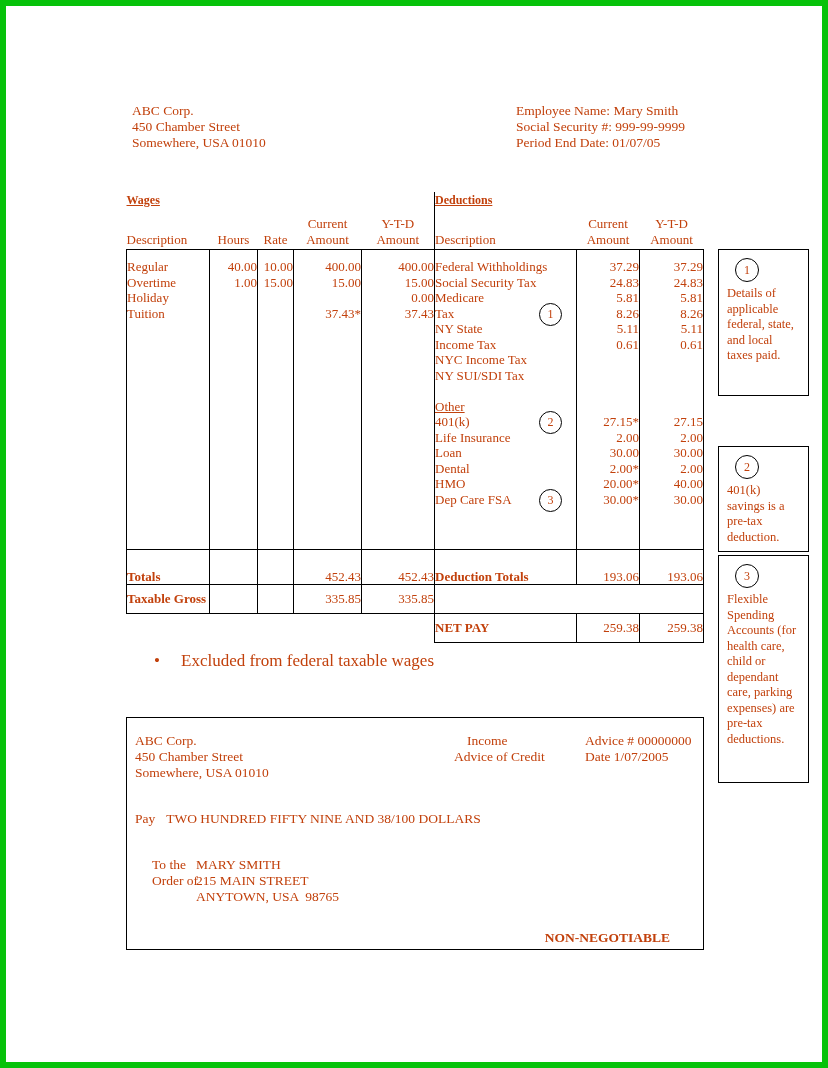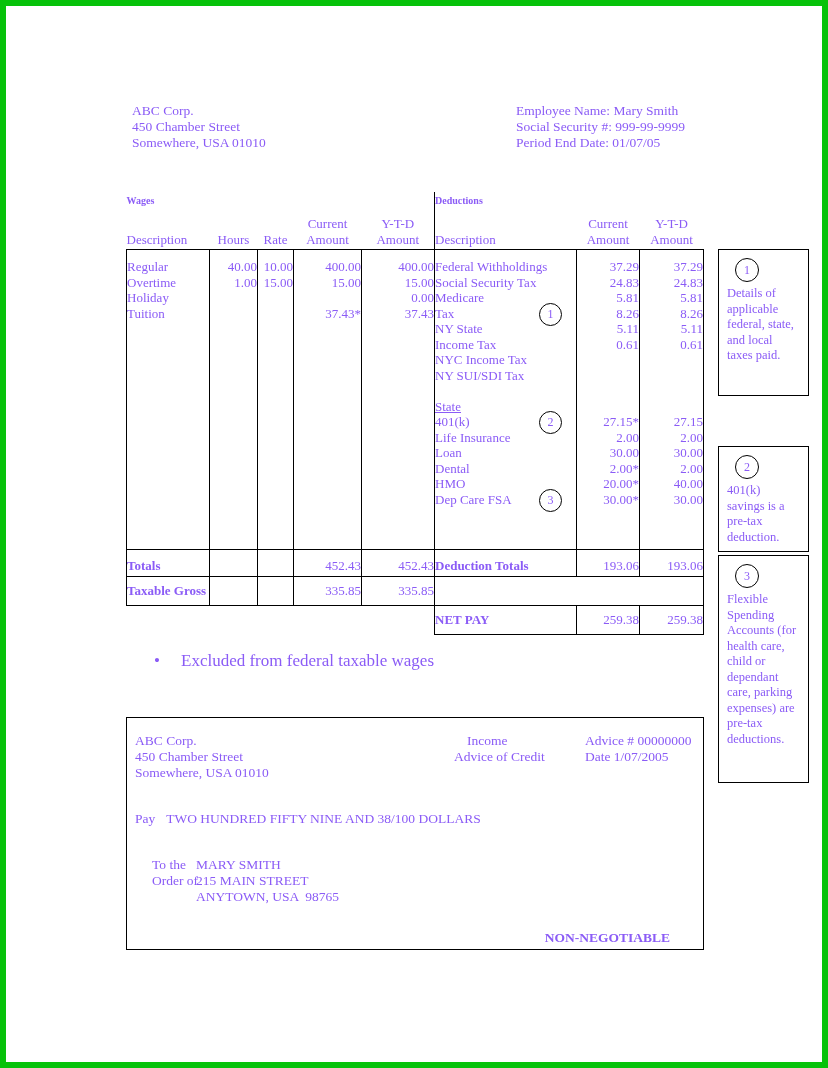--- a/index.html
+++ b/index.html
@@ -1,39 +1,39 @@
 <!DOCTYPE html>
 <html><head>
 <meta charset="utf-8">
 <style>
   html,body{margin:0;padding:0;background:#fff;}
   .frame{position:relative;width:828px;height:1068px;box-sizing:border-box;
          border:6px solid #06c20a;background:#fff;overflow:hidden;
-         font-family:"Liberation Serif",serif;color:#8b5cf6;}
+         font-family:"Liberation Serif",serif;color:#c2410c;}
   .abs{position:absolute;}
   .addr{font-size:13.5px;line-height:16.2px;}
   #company-block{left:126px;top:97px;}
   #employee-block{left:510px;top:97px;}
 
   
   table.paystub{position:absolute;left:120px;top:186px;border-collapse:collapse;
                 table-layout:fixed;font-size:13px;}
   .paystub td{padding:0;vertical-align:top;line-height:15px;overflow:visible;}
   .paystub .bl{border-left:1px solid #000;}
   .paystub .br{border-right:1px solid #000;}
   .paystub .bt{border-top:1px solid #000;}
   .paystub .bb{border-bottom:1px solid #000;}
   .b{font-weight:bold;}
   .ctr{text-align:center;}
-  .sec{font-weight:bold;font-size:10px;}
+  .sec{font-weight:bold;text-decoration:underline;font-size:12px;}
   .wages-title-cell{padding-left:56px;}
   .ded-title-cell{padding-left:30px;}
   .r-ha{height:24px;} .r-hb{height:16px;} .r-hc{height:17px;}
   .r-sp1{height:10px;} .r-body{height:15.5px;} .r-sp2{height:42px;}
-  .r-totals{height:27px;} .r-totals td{padding-top:8px;font-family:Liberation Serif, serif;}
+  .r-totals{height:27px;} .r-totals td{padding-top:19px;font-family:Liberation Serif, serif;}
   .r-tg{height:29px;} .r-tg td{vertical-align:middle;}
   .r-np{height:29px;} .r-np td{vertical-align:middle;}
   .c-wdesc{padding-left:6px;}
   .c-hours{text-align:right;padding-right:7px;}
   .c-rate{text-align:right;padding-right:4px;}
   .c-wcur{text-align:right;padding-right:10px;}
   .c-wytd{text-align:right;padding-right:17px;}
   .c-ddesc{padding-left:8px;position:relative;}
   .c-dcur{text-align:right;padding-right:18px;}
   .c-dytd{text-align:right;padding-right:14px;}
@@ -268,21 +268,21 @@
           <td class="bl br c-dytd"></td>
         </tr>
 
         <tr class="r-body">
           <td class="bl c-wdesc"></td>
           <td class="bl c-hours"></td>
           <td class="bl c-rate"></td>
           <td class="bl c-wcur"></td>
           <td class="bl c-wytd"></td>
           <td class="bl c-ddesc">
-            <span class="ul">State</span>
+            <span class="ul">Other</span>
             
           </td>
           <td class="bl c-dcur"></td>
           <td class="bl br c-dytd"></td>
         </tr>
 
         <tr class="r-body">
           <td class="bl c-wdesc"></td>
           <td class="bl c-hours"></td>
           <td class="bl c-rate"></td>

